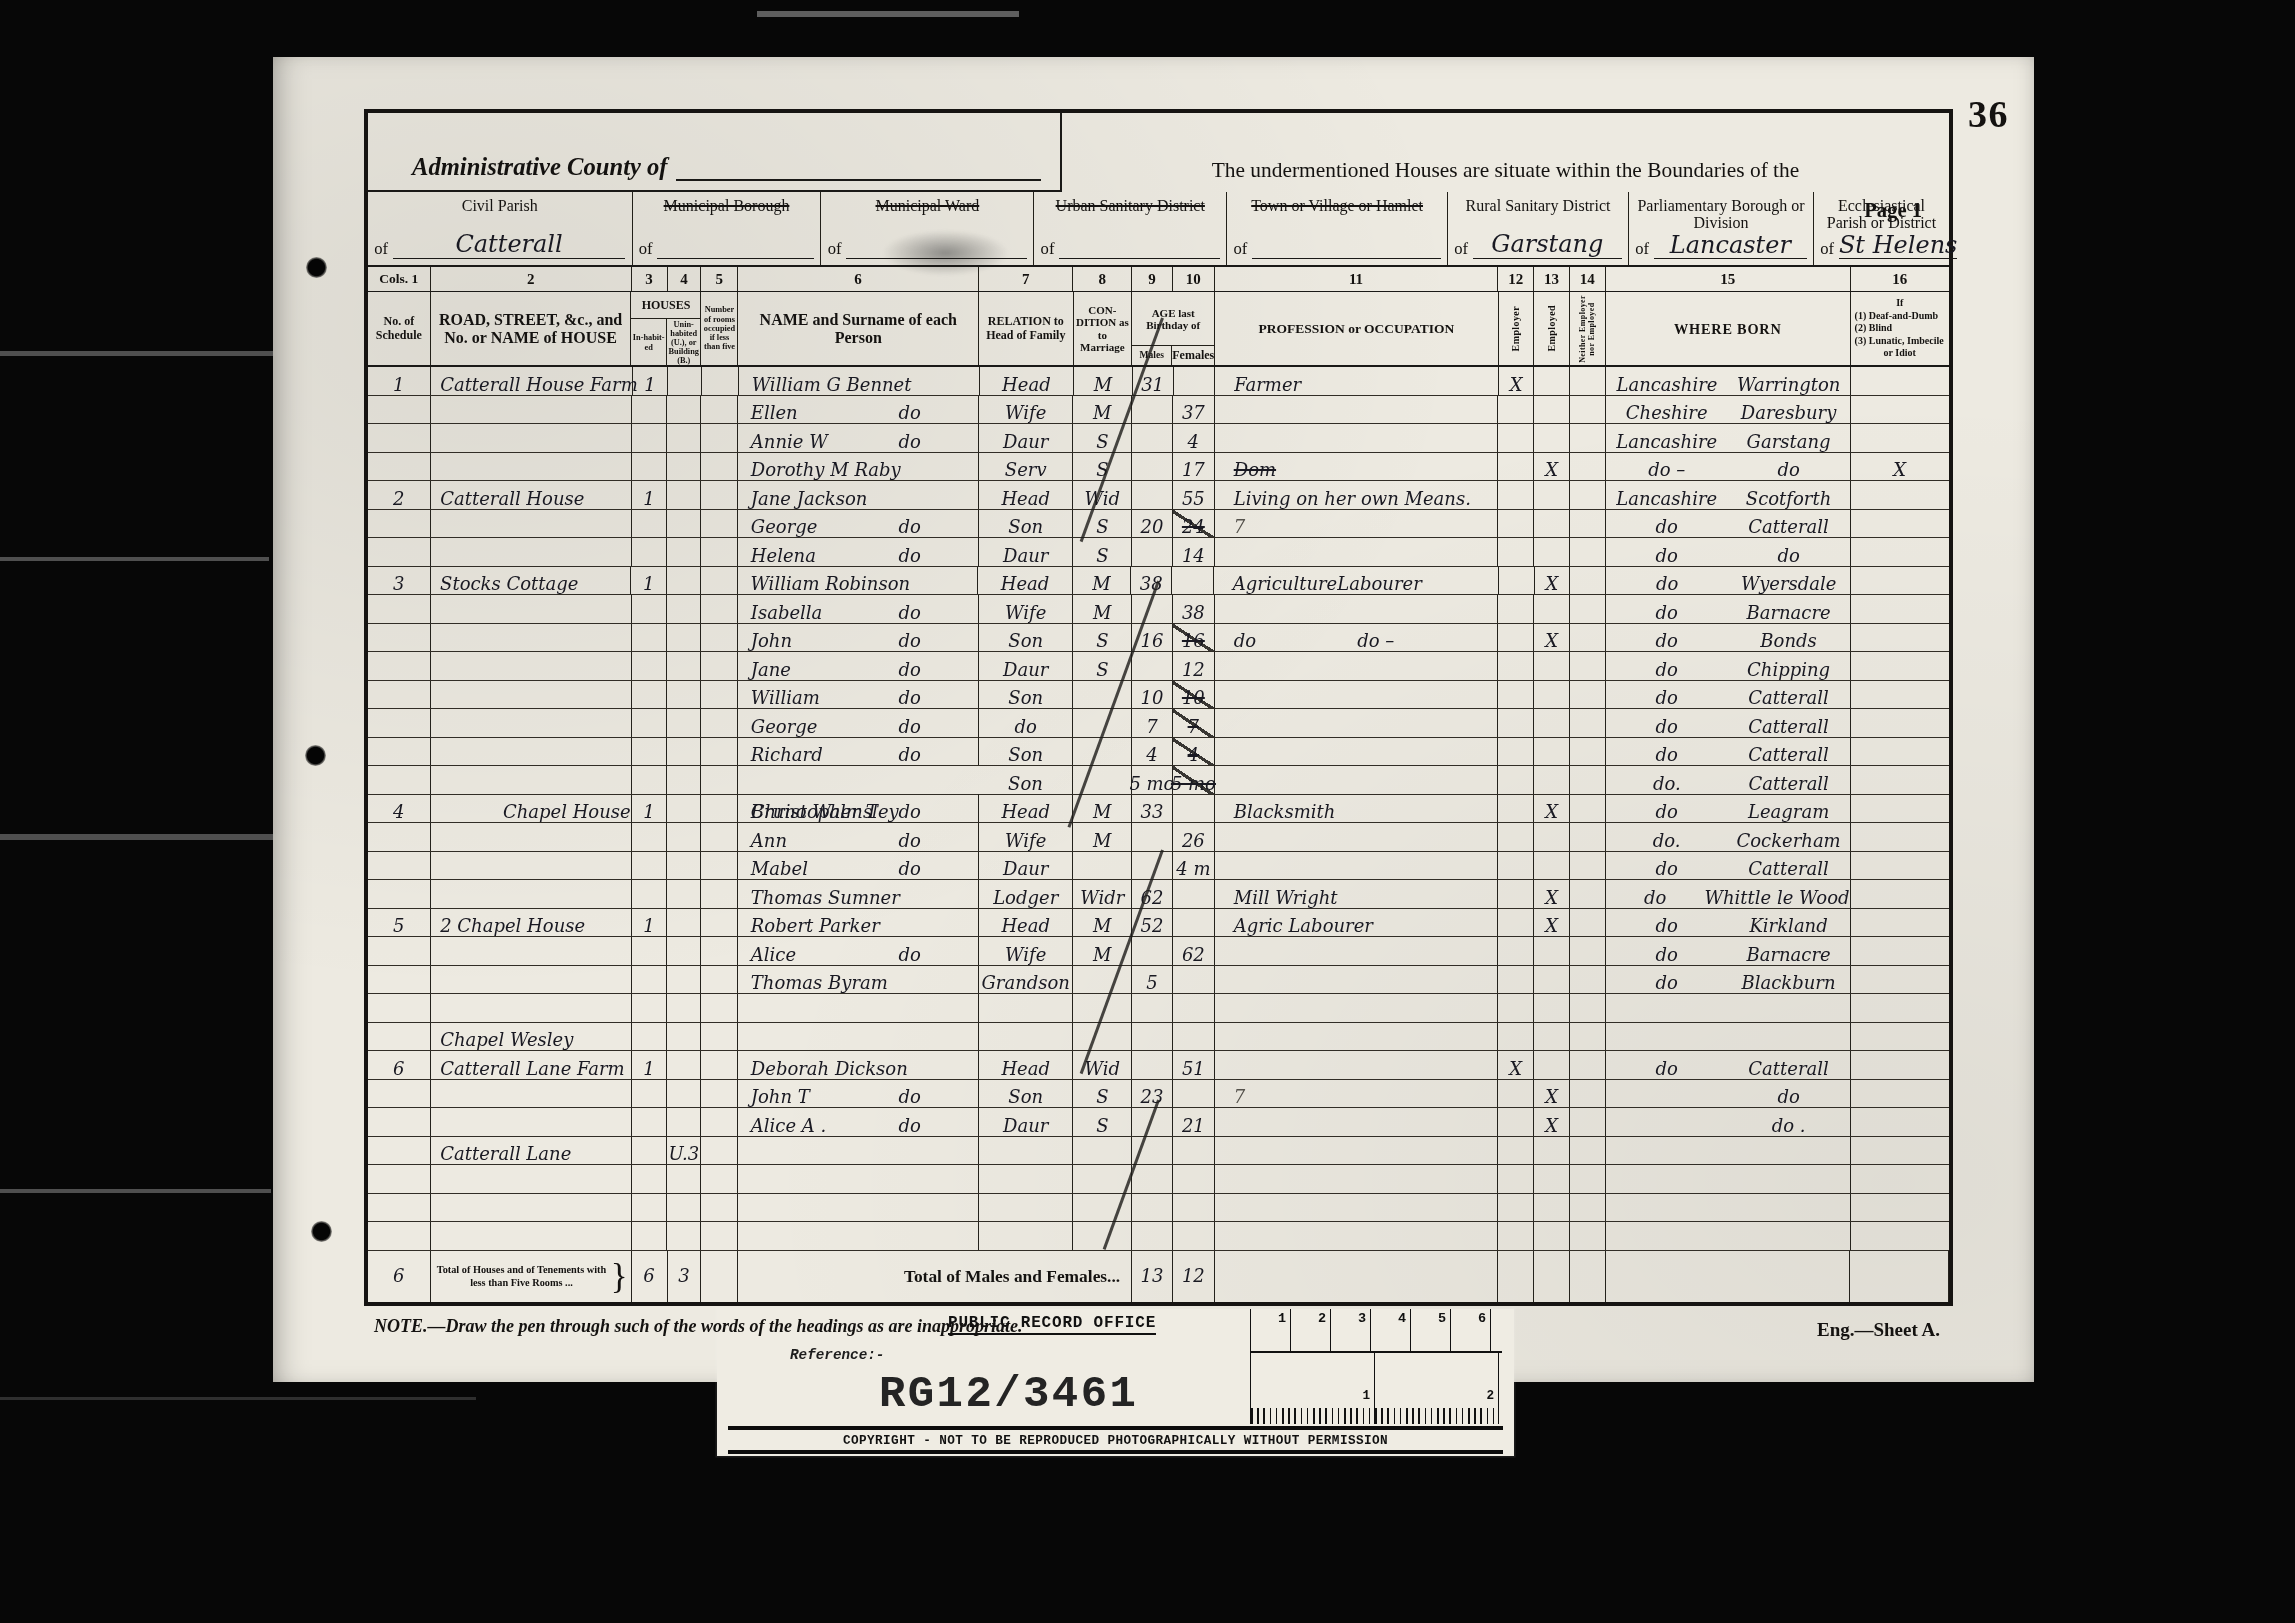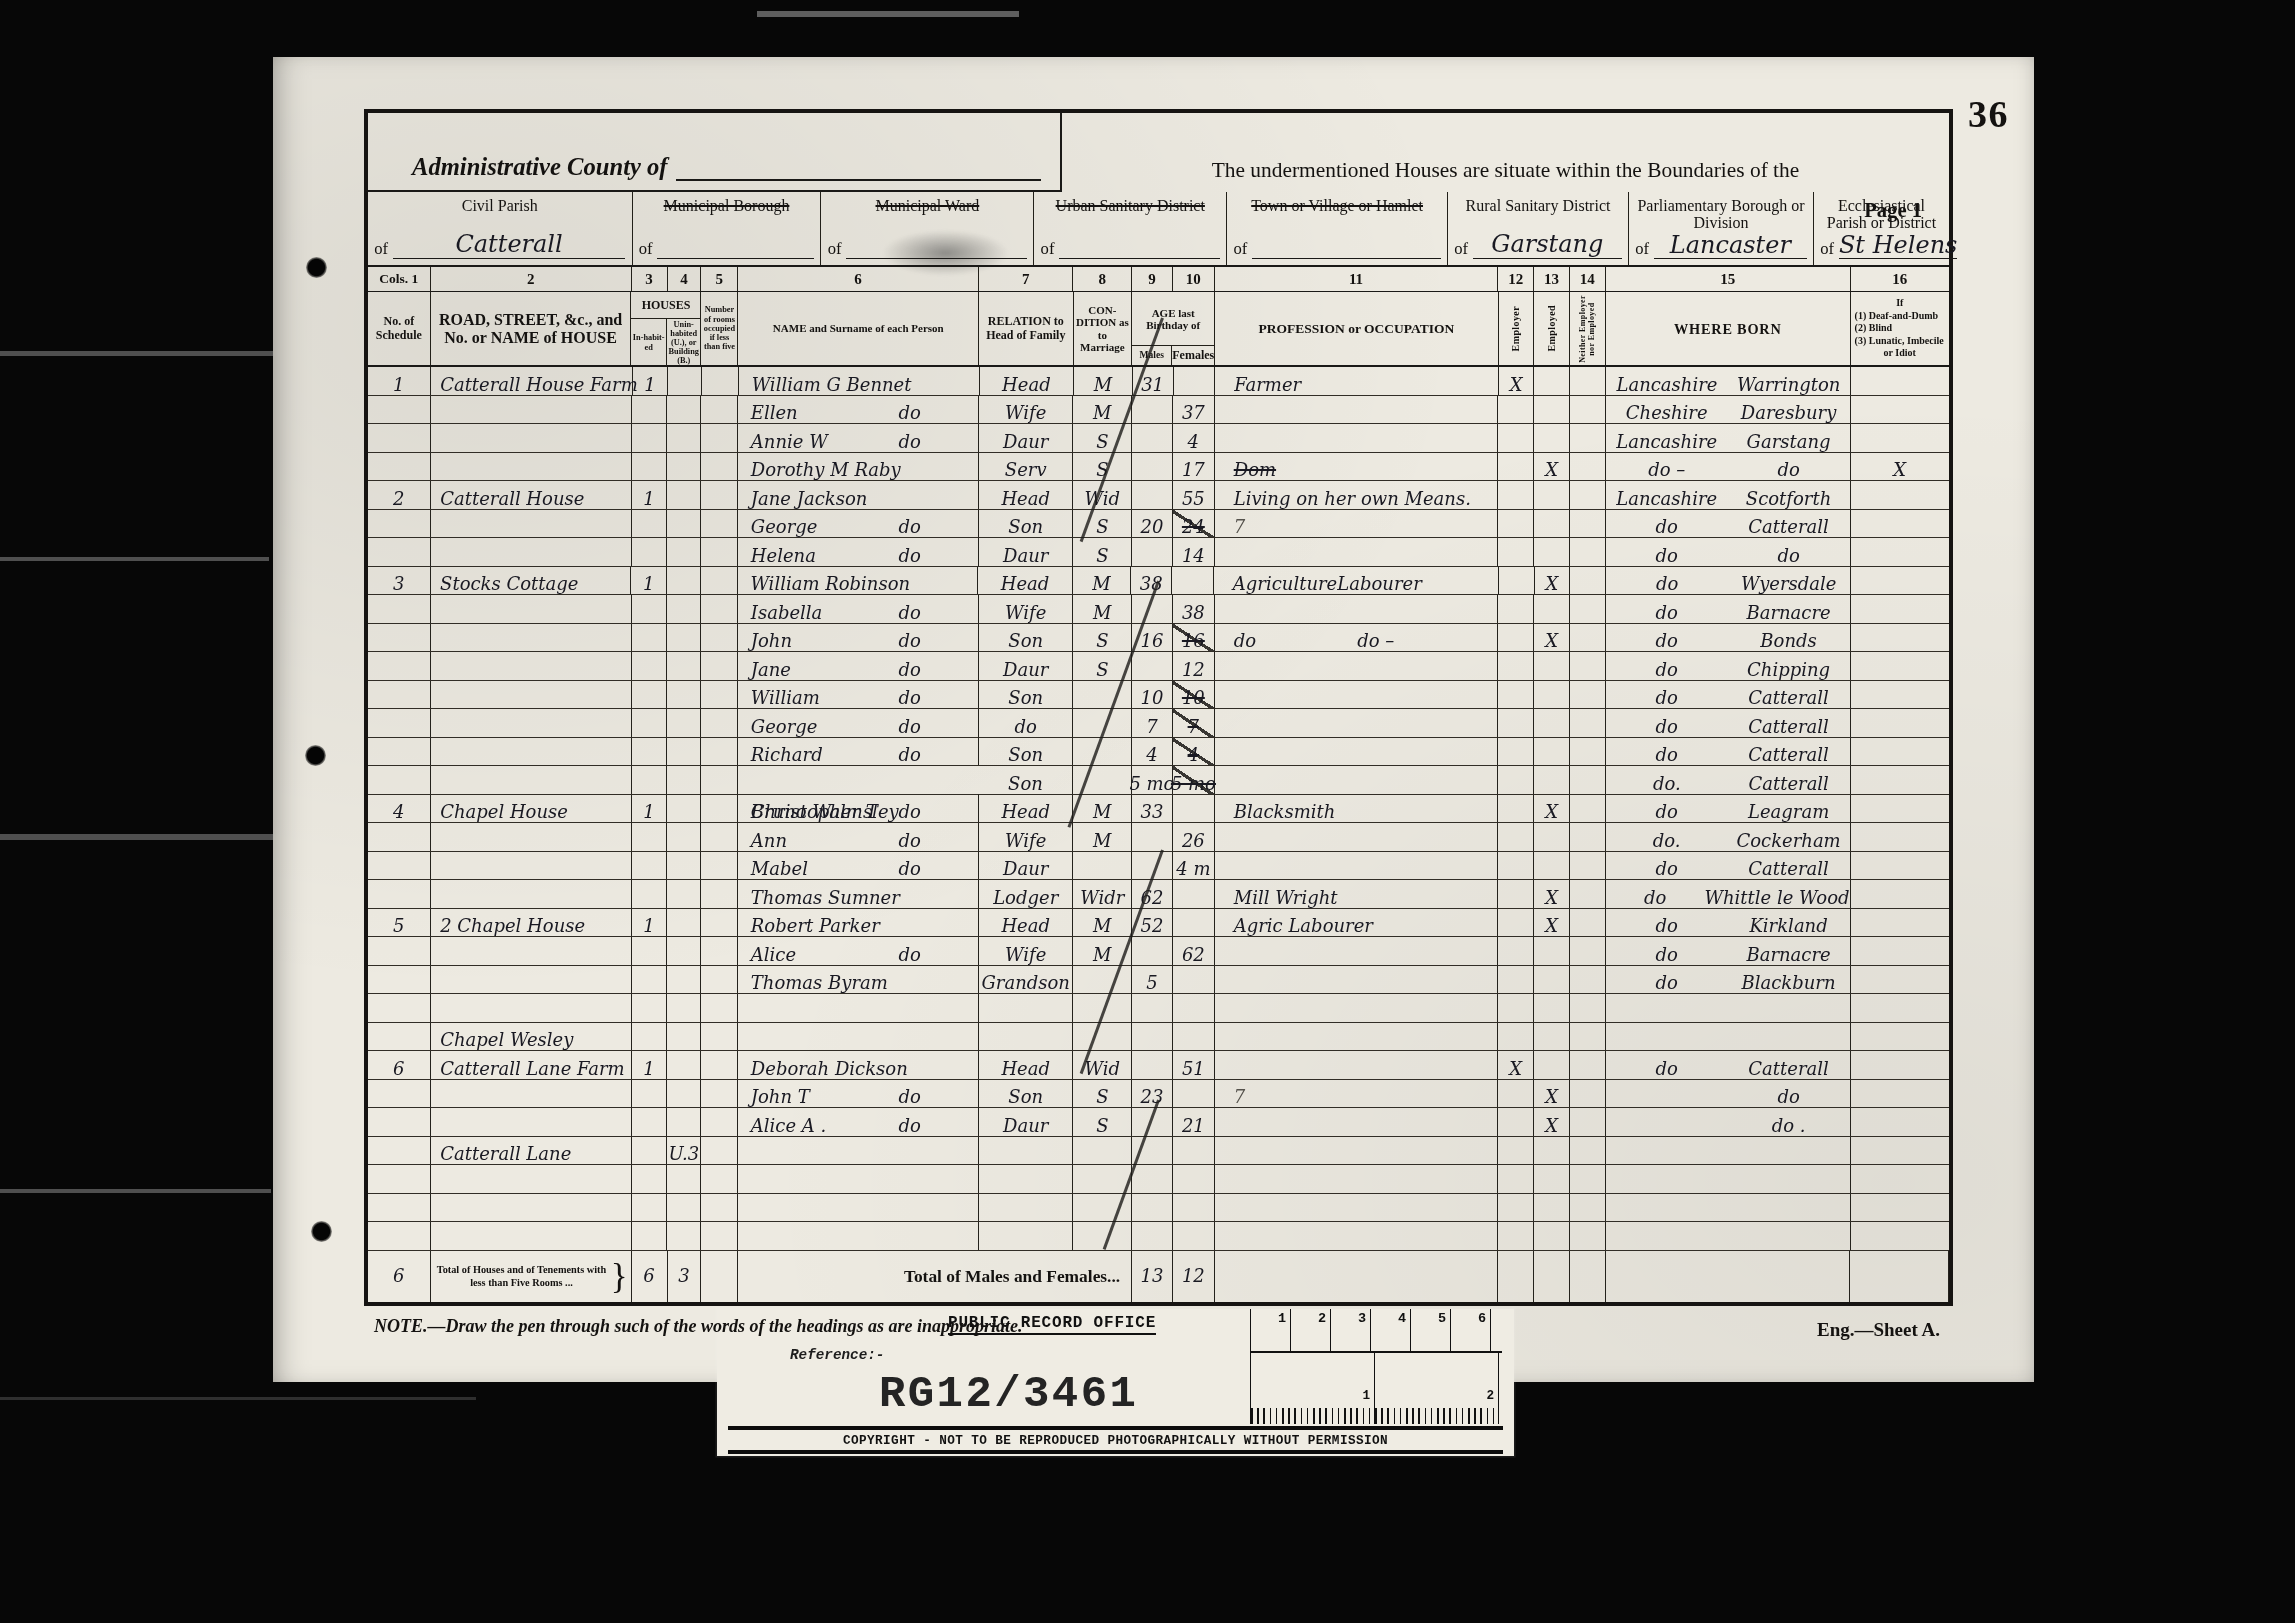--- a/index.html
+++ b/index.html
@@ -214,21 +214,21 @@
       <div class="hcell" style="width:63px;">No. of Schedule</div>
       <div class="hcell" style="width:202px;font-size:16px;">ROAD, STREET, &amp;c., and No. or NAME of HOUSE</div>
       <div class="group" style="width:70px;">
         <div class="group-top">HOUSES</div>
         <div class="group-bottom">
           <div class="subcell" style="width:36px;">In-habit-ed</div>
           <div class="subcell" style="width:34px;">Unin-habited (U.), or Building (B.)</div>
         </div>
       </div>
       <div class="hcell" style="width:37px;font-size:8.3px;">Number of rooms occupied if less than five</div>
-      <div class="hcell" style="width:242px;font-size:11px;">NAME and Surname of each Person</div>
+      <div class="hcell" style="width:242px;font-size:16px;">NAME and Surname of each Person</div>
       <div class="hcell" style="width:95px;">RELATION to Head of Family</div>
       <div class="hcell" style="width:59px;font-size:11px;">CON-DITION as to Marriage</div>
       <div class="group" style="width:83px;">
         <div class="group-top" style="flex:1;font-size:11px;padding:0 3.2px;border-bottom:1.6px solid #222019;">AGE last Birthday of</div>
         <div class="group-bottom" style="flex:0 0 19px;">
           <div class="subcell" style="width:41px;font-size:9.5px;">Males</div>
           <div class="subcell" style="width:42px;font-size:12px;">Females</div>
         </div>
       </div>
       <div class="hcell" style="width:285px;font-size:13.5px;">PROFESSION or OCCUPATION</div>
@@ -741,21 +741,21 @@
           <div class="cell bn" style="width: 246px;">
             <span class="hw">do.</span>
             <span class="hw">Catterall</span>
           </div>
           <div class="cell" style="width: 99px;"></div>
         </div>
         <div class="trow">
           <div class="cell" style="width: 63px;">
             <span class="hw">4</span>
           </div>
-          <div class="cell left" style="width: 202px;">
+          <div class="cell left" style="width: 202px; justify-content: flex-end;">
             <span class="hw">Chapel House</span>
           </div>
           <div class="cell" style="width: 36px;">
             <span class="hw">1</span>
           </div>
           <div class="cell" style="width: 34px;"></div>
           <div class="cell" style="width: 37px;"></div>
           <div class="cell nm" style="width: 242px;">
             <span class="hw">Bruno Walmsley</span>
           </div>

